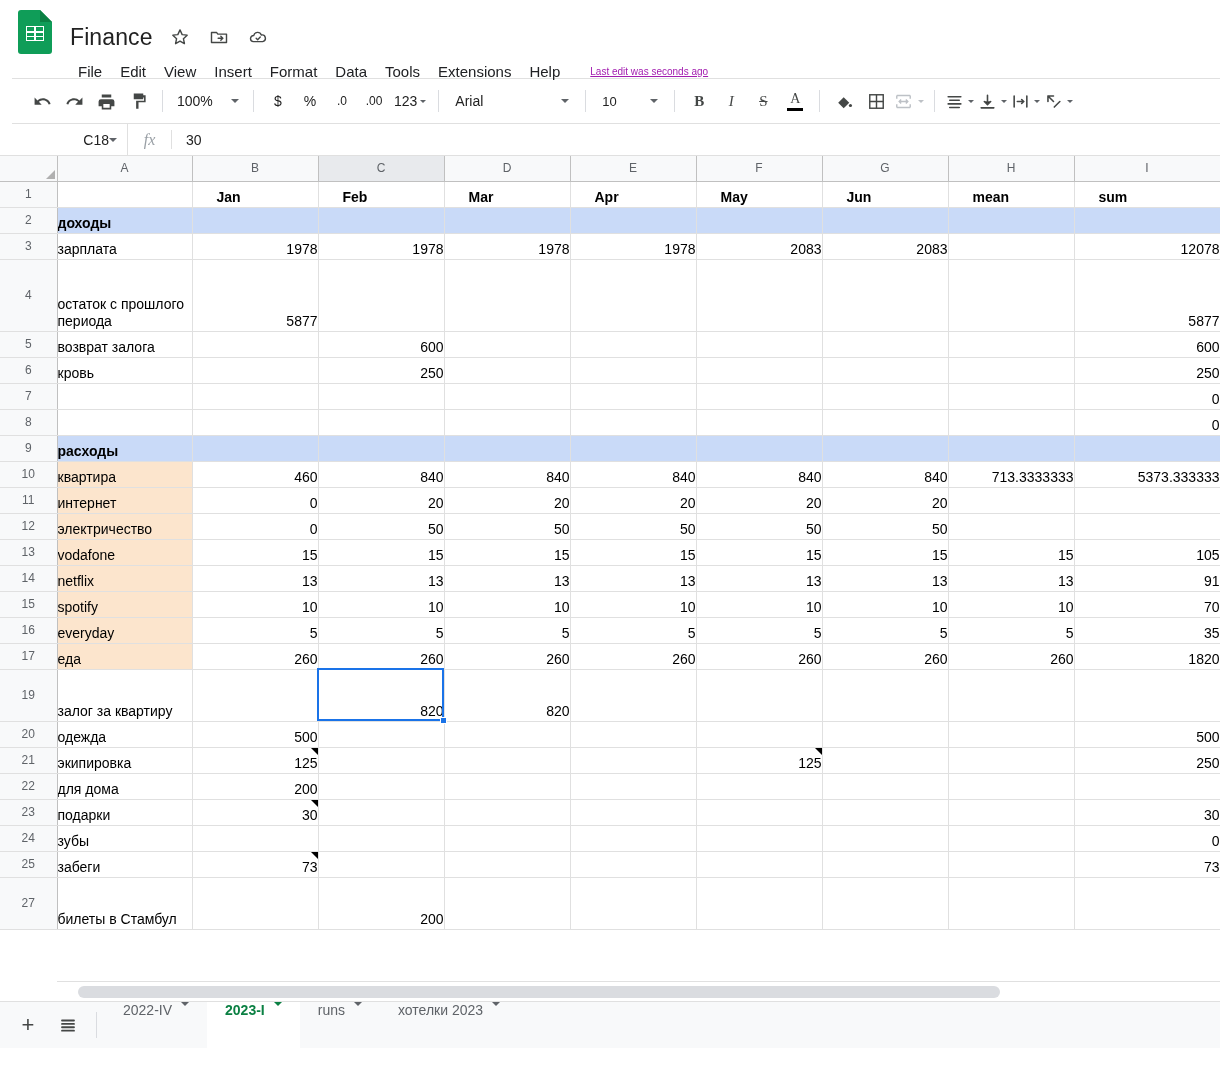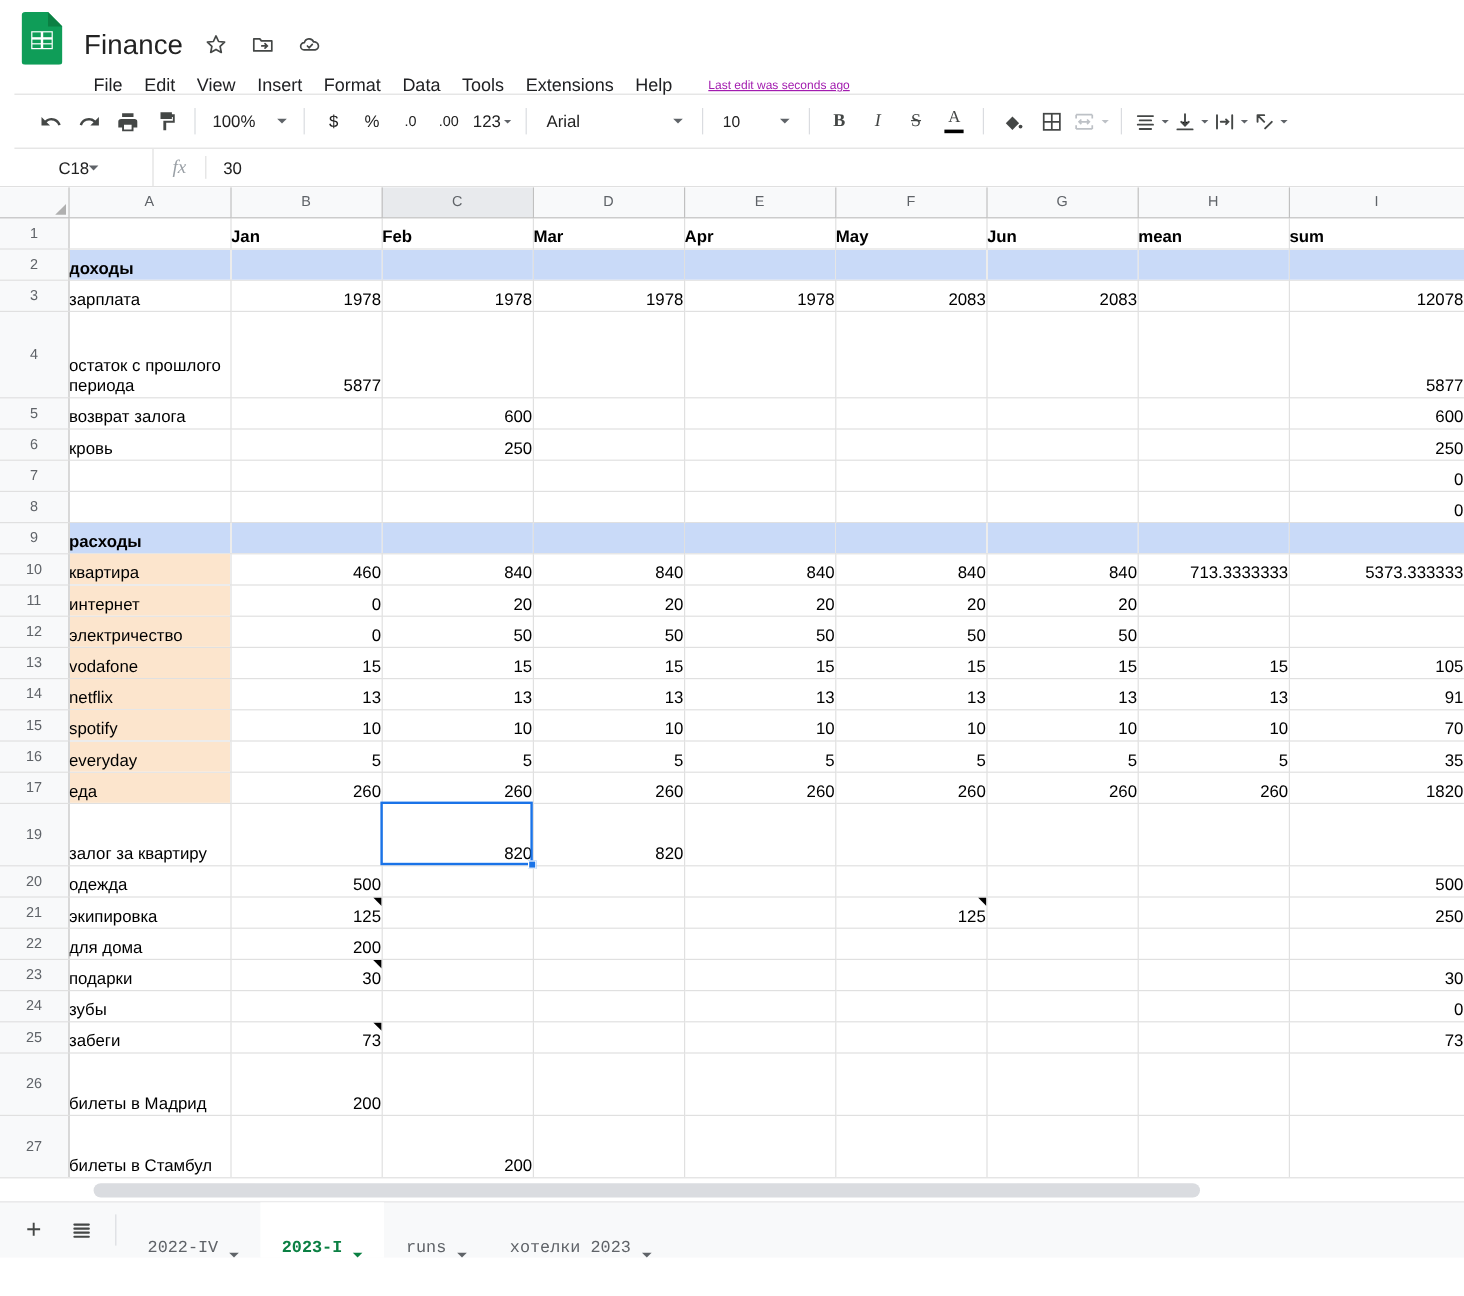--- a/index.html
+++ b/index.html
@@ -44,21 +44,21 @@
   .tb-ital { font-style: italic; font-size: 15px; font-family: "Liberation Serif", serif; }
   .tb-strike { font-size: 15px; text-decoration: line-through; font-family: "Liberation Serif", serif; }
   .tb-acolor { display: flex; flex-direction: column; align-items: center; line-height: 1; }
   .tb-acolor .ltr { font-size: 14px; font-family: "Liberation Serif", serif; }
   .tb-acolor .bar { width: 16px; height: 3px; background: #000; margin-top: 2px; }
   .tb.disabled { color: #bdc1c6; cursor: default; }
 
   
   #formulabar { height: 32px; display: flex; align-items: center; border-bottom: 1px solid #e0e0e0; }
   #namebox { width: 128px; height: 100%; display: flex; align-items: center;
-             justify-content: center; padding: 0 10px 0 14px; font-size: 14px; color: #222;
+             justify-content: flex-end; padding: 0 10px 0 14px; font-size: 14px; color: #222;
              border-right: 1px solid #e0e0e0; cursor: text; }
   #fx { width: 44px; display: flex; align-items: center; justify-content: center;
         font-style: italic; font-family: "Liberation Serif", serif; font-size: 16px; color: #9aa0a6;
         border-right: 1px solid #e0e0e0; height: 60%; }
   #formula-input { flex: 1; padding-left: 14px; font-size: 14px; color: #222; }
 
   
   #gridwrap { position: relative; height: 845px; overflow: hidden; background: #fff; }
   table.grid { border-collapse: collapse; table-layout: fixed; width: 1220px; }
   table.grid td, table.grid th { padding: 0; margin: 0; }
@@ -74,21 +74,21 @@
   .rowhead { width: 57px; background: #f8f9fa; border-right: 1px solid #c0c0c0;
              border-bottom: 1px solid #e0e0e0; font-size: 12px; color: #5f6368;
              text-align: center; vertical-align: middle; cursor: pointer; font-weight: normal; }
   .rowhead.active { background: #e8eaed; color: #202124; }
   td.cell { border-right: 1px solid #e0e0e0; border-bottom: 1px solid #e0e0e0;
             font-size: 14px; color: #000; padding: 0 5px; vertical-align: bottom;
             height: 26px; line-height: 1.25; overflow: hidden; position: relative; }
   td.cell.num { text-align: right; }
   td.cell.lbl { text-align: left; }
   td.cell.bold { font-weight: bold; }
-  td.cell.hdr { font-weight: bold; text-align: left; vertical-align: bottom; }
+  td.cell.hdr { font-weight: bold; text-align: left; vertical-align: bottom; padding-left: 24px; }
   td.cell.fill-blue { background: #c9daf8; }
   td.cell.fill-orange { background: #fce5cd; }
   tr.tall td.cell, tr.tall th.rowhead { height: 52px; }
   tr.tall3 td.cell, tr.tall3 th.rowhead { height: 72px; }
   .note-flag { position: absolute; top: 0; right: 0; width: 0; height: 0;
                border-top: 7px solid #000; border-left: 7px solid transparent; }
   
   #selbox { position: absolute; border: 2px solid #1a73e8; pointer-events: none; }
   #selhandle { position: absolute; width: 7px; height: 7px; background: #1a73e8;
                border: 1px solid #fff; pointer-events: none; }
@@ -97,22 +97,22 @@
                    background: #fff; border-top: 1px solid #e0e0e0; }
   #hscroll-thumb { position: absolute; left: 21px; top: 4px; width: 922px; height: 12px;
                    background: #dadce0; border-radius: 6px; cursor: pointer; }
 
   
   #sheetbar { height: 47px; display: flex; align-items: stretch; background: #f8f9fa;
               border-top: 1px solid #e0e0e0; padding-left: 8px; }
   .sb-btn { width: 40px; display: flex; align-items: center; justify-content: center;
             color: #444746; cursor: pointer; font-size: 22px; }
   .sb-sep { width: 1px; background: #dadce0; margin: 10px 8px; }
-  .sheet-tab { display: flex; align-items: flex-end; gap: 9px; padding: 0 18px;
-               font-size: 14px; color: #5f6368; cursor: pointer; white-space: nowrap; font-family: Liberation Mono, monospace; }
+  .sheet-tab { display: flex; align-items: flex-start; gap: 9px; padding: 0 18px;
+               font-size: 14px; color: #5f6368; cursor: pointer; white-space: nowrap; }
   .sheet-tab.active { background: #fff; color: #0b8043; font-weight: bold; }
   .sheet-tab .caret { border-top-color: #5f6368; }
   .sheet-tab.active .caret { border-top-color: #0b8043; }
 </style>
 </head>
 <body>
 
 <div id="titlebar">
   <div id="doc-logo">
     <svg width="34" height="44" viewBox="0 0 34 44">
@@ -601,32 +601,20 @@
           <td class="cell num">73<span class="note-flag"></span></td>
           <td class="cell num"></td>
           <td class="cell num"></td>
           <td class="cell num"></td>
           <td class="cell num"></td>
           <td class="cell num"></td>
           <td class="cell num"></td>
           <td class="cell num">73</td>
         </tr>
         <tr class="tall">
-          <th class="rowhead">26</th>
-          <td class="cell lbl">билеты в Мадрид</td>
-          <td class="cell num">200</td>
-          <td class="cell num"></td>
-          <td class="cell num"></td>
-          <td class="cell num"></td>
-          <td class="cell num"></td>
-          <td class="cell num"></td>
-          <td class="cell num"></td>
-          <td class="cell num"></td>
-        </tr>
-        <tr class="tall">
           <th class="rowhead">27</th>
           <td class="cell lbl">билеты в Стамбул</td>
           <td class="cell num"></td>
           <td class="cell num">200</td>
           <td class="cell num"></td>
           <td class="cell num"></td>
           <td class="cell num"></td>
           <td class="cell num"></td>
           <td class="cell num"></td>
           <td class="cell num"></td>

